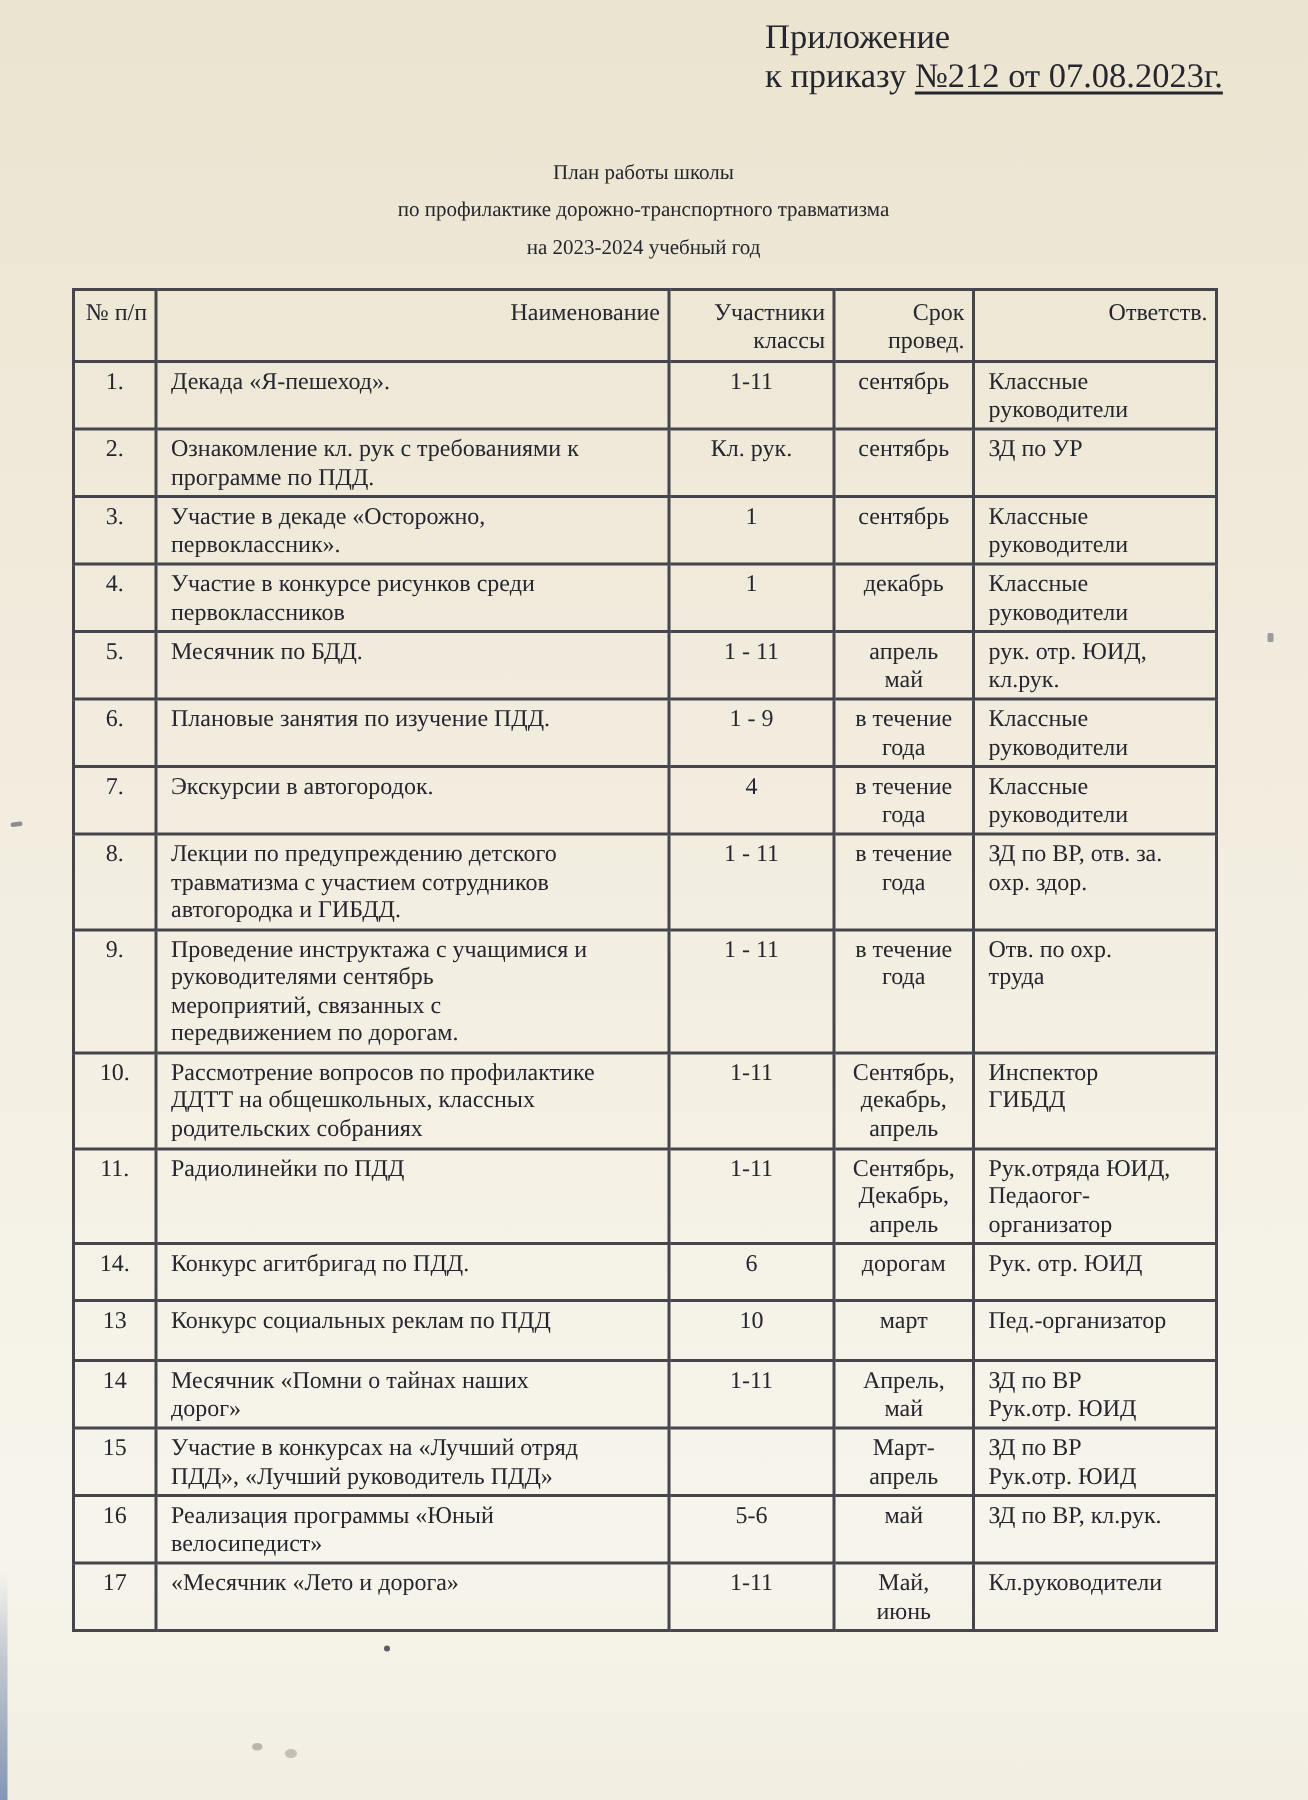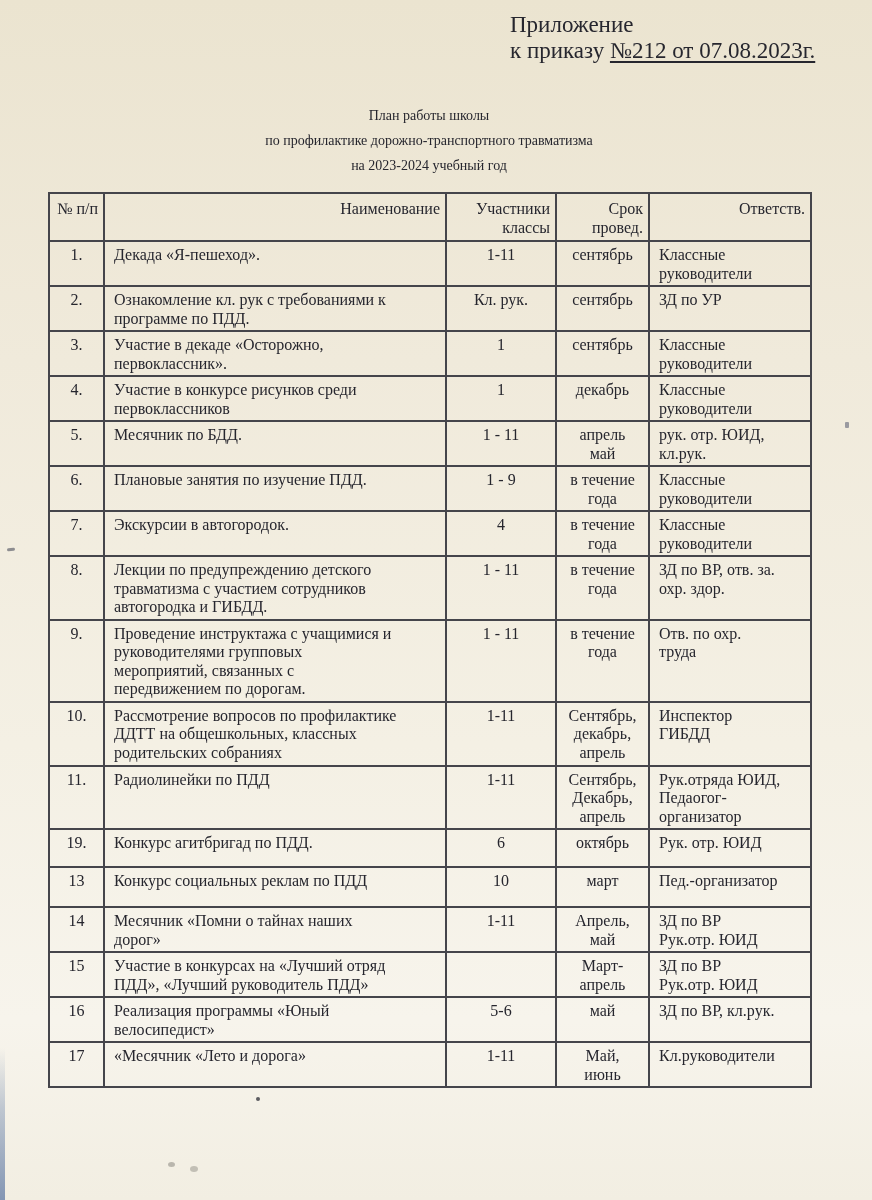--- a/index.html
+++ b/index.html
@@ -156,21 +156,21 @@
 автогородка и ГИБДД.</td>
           <td class="col-participants">1 - 11</td>
           <td class="col-term">в течение
 года</td>
           <td class="col-responsible">ЗД по ВР, отв. за.
 охр. здор.</td>
         </tr>
         <tr style="height: 76px;">
           <td class="col-num">9.</td>
           <td class="col-name">Проведение инструктажа с учащимися и
-руководителями групповых
+руководителями сентябрь
 мероприятий, связанных с
 передвижением по дорогам.</td>
           <td class="col-participants">1 - 11</td>
           <td class="col-term">в течение
 года</td>
           <td class="col-responsible">Отв. по охр.
 труда</td>
         </tr>
         <tr style="height: 64px;">
           <td class="col-num">10.</td>
@@ -189,24 +189,24 @@
           <td class="col-name">Радиолинейки по ПДД</td>
           <td class="col-participants">1-11</td>
           <td class="col-term">Сентябрь,
 Декабрь,
 апрель</td>
           <td class="col-responsible">Рук.отряда ЮИД,
 Педаогог-
 организатор</td>
         </tr>
         <tr style="height: 38px;">
-          <td class="col-num">19.</td>
+          <td class="col-num">14.</td>
           <td class="col-name">Конкурс агитбригад по ПДД.</td>
           <td class="col-participants">6</td>
-          <td class="col-term">октябрь</td>
+          <td class="col-term">дорогам</td>
           <td class="col-responsible">Рук. отр. ЮИД</td>
         </tr>
         <tr style="height: 40px; border-radius: 11px;">
           <td class="col-num">13</td>
           <td class="col-name">Конкурс социальных реклам по ПДД</td>
           <td class="col-participants">10</td>
           <td class="col-term">март</td>
           <td class="col-responsible">Пед.-организатор</td>
         </tr>
         <tr style="height: 42px;">

